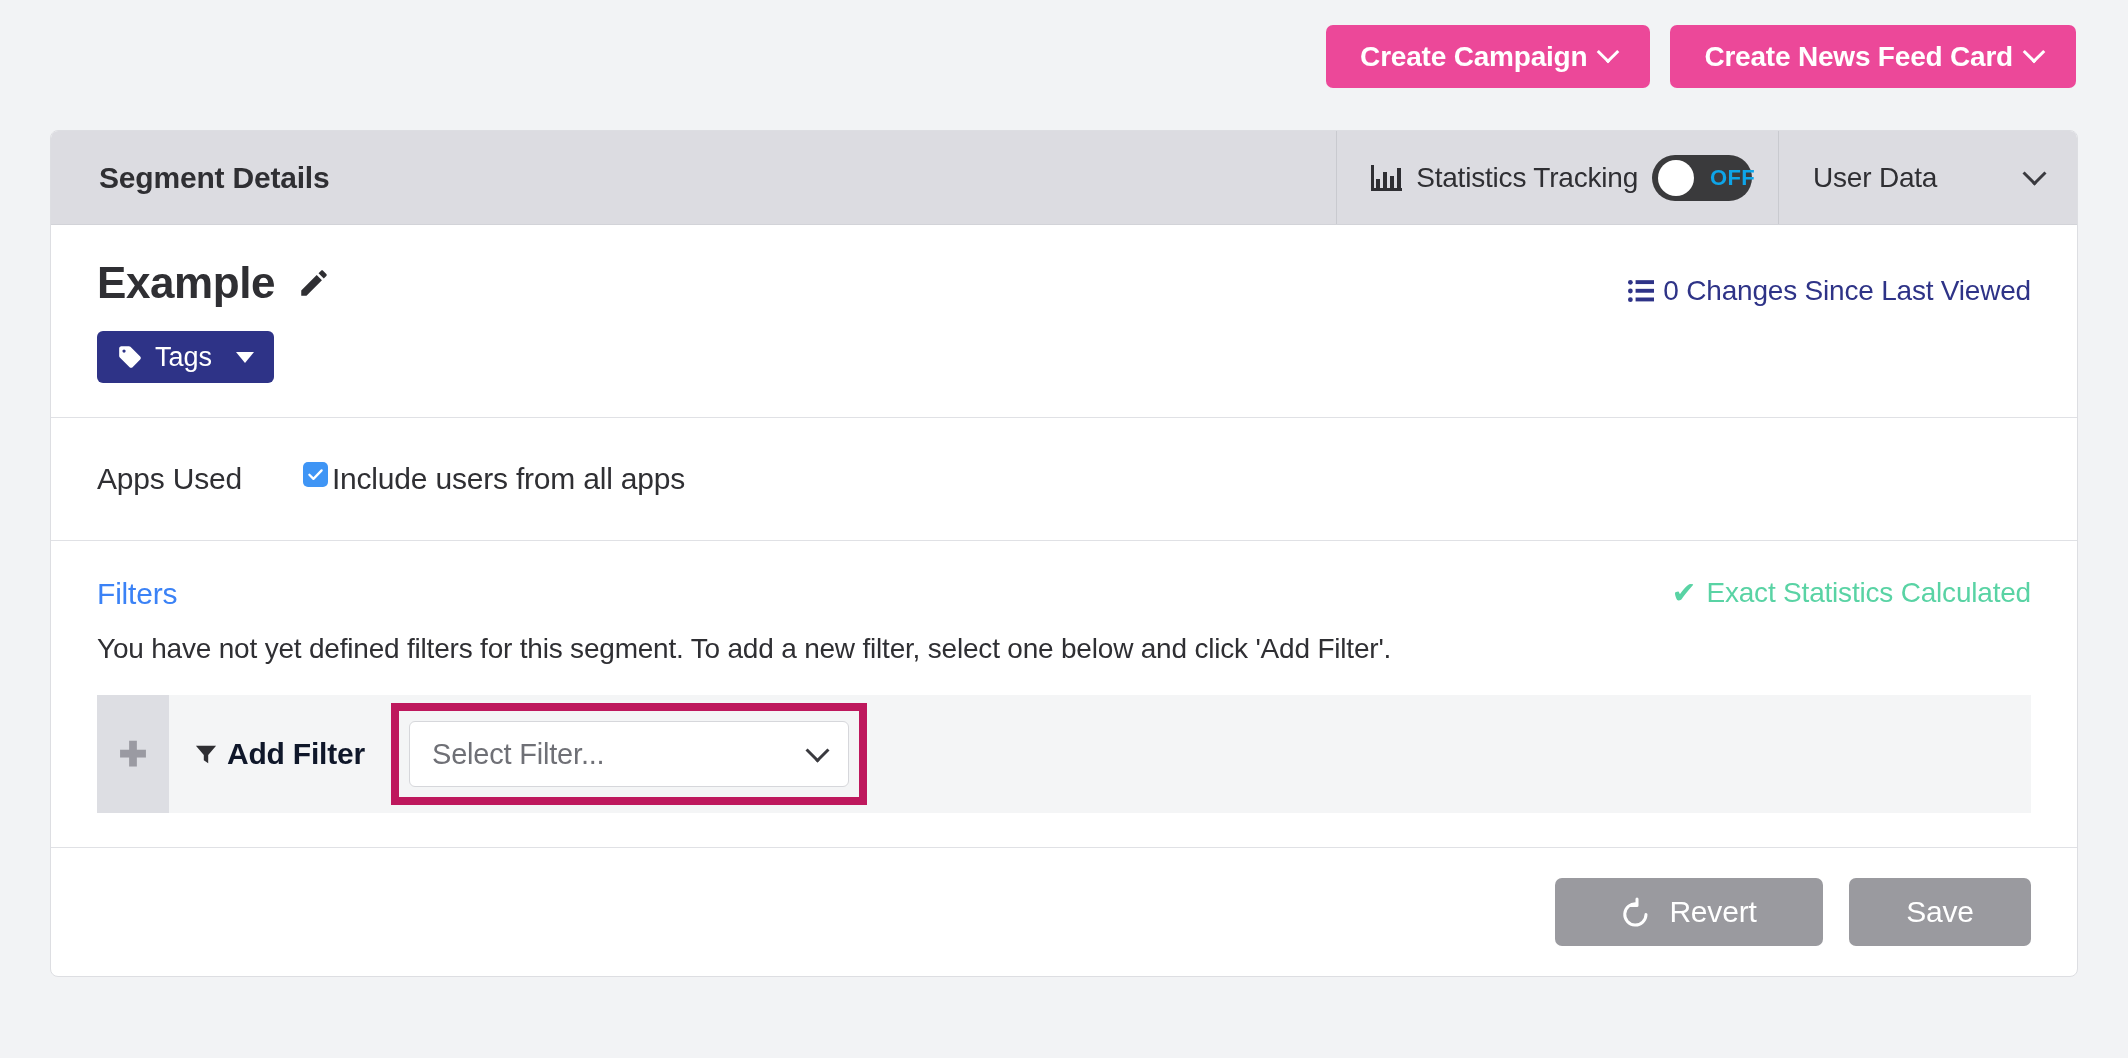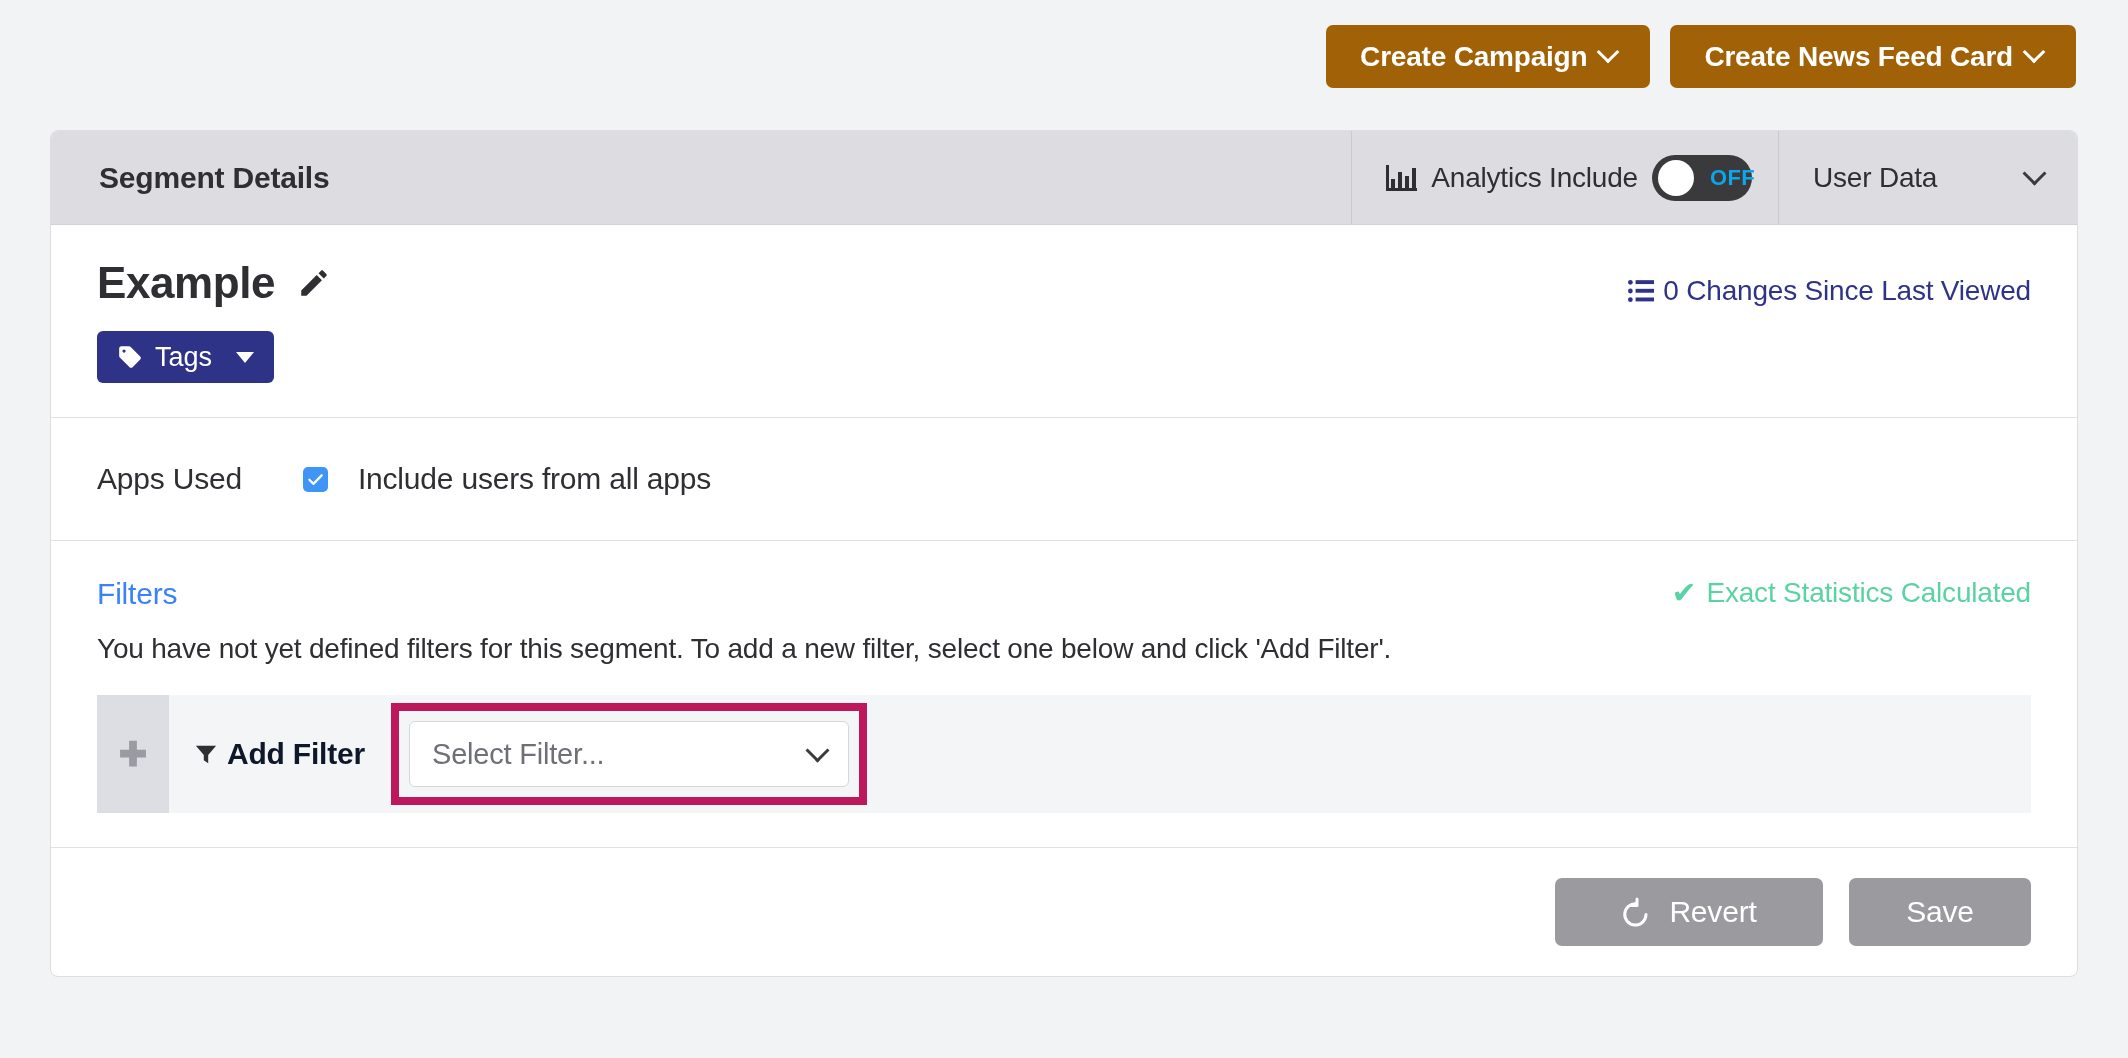--- a/index.html
+++ b/index.html
@@ -19,21 +19,21 @@
   .topbar {
     height: 113px;
     display: flex;
     align-items: center;
     justify-content: flex-end;
     padding-right: 52px;
     box-sizing: border-box;
     gap: 20px;
   }
   .btn-primary {
-    background: #a16207;
+    background: #ec4899;
     color: #ffffff;
     border: none;
     border-radius: 7px;
     height: 63px;
     padding: 0 34px;
     font-size: 28px;
     font-weight: 700;
     font-family: "Liberation Sans", sans-serif;
     display: inline-flex;
     align-items: center;
@@ -217,21 +217,21 @@
   }
 
   
   .apps-section { padding-top: 44px; padding-bottom: 44px; }
   .apps-row { display: flex; align-items: center; gap: 42px; }
   .apps-label {
     font-size: 30px;
     color: #2f2f33;
     letter-spacing: -0.2px;
   }
-  .checkline { display:flex; align-items:center; gap: 30px; padding-left: 19px; }
+  .checkline { display:flex; gap: 4px; padding-left: 19px; }
   .checkbox {
     width: 25px; height: 25px;
     border-radius: 5px;
     background: #3f95f5;
     display: flex; align-items: center; justify-content: center;
     cursor: pointer;
     flex: 0 0 auto;
   }
   .checkbox svg { display:block; }
   .check-label { font-size: 30px; color: #2f2f33; letter-spacing: -0.2px; }
@@ -376,21 +376,21 @@
   <div class="card-head">
     <div class="card-head-title">Segment Details</div>
 
     <div class="head-cell analytics">
       <span class="bars-icon">
           <i></i>
           <i></i>
           <i></i>
           <i></i>
         </span>
-      <span class="head-label">Analytics Include</span>
+      <span class="head-label">Statistics Tracking</span>
       <span class="toggle">
         <span class="knob"></span>
         <span class="state">OFF</span>
       </span>
     </div>
 
     <div class="head-cell userdata">
       <span class="head-label">User Data</span>
       <span class="chev-sm"></span>
     </div>

